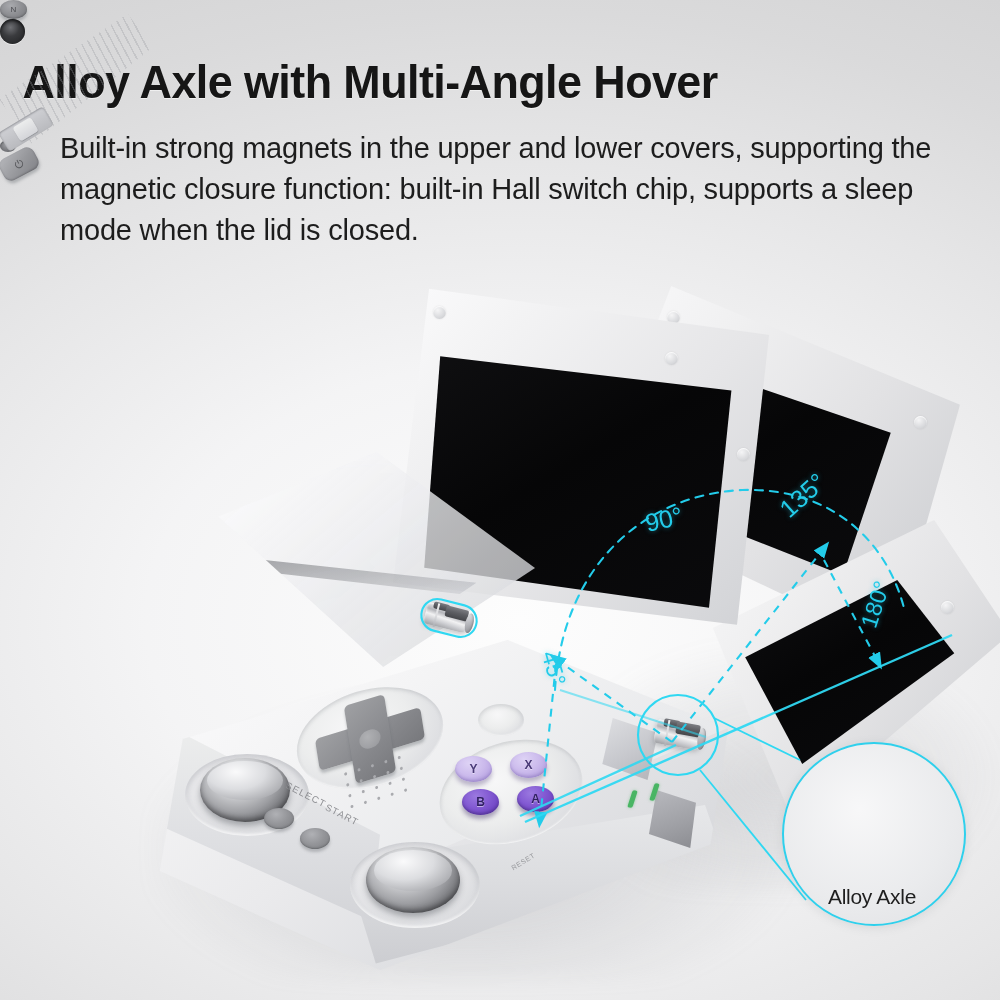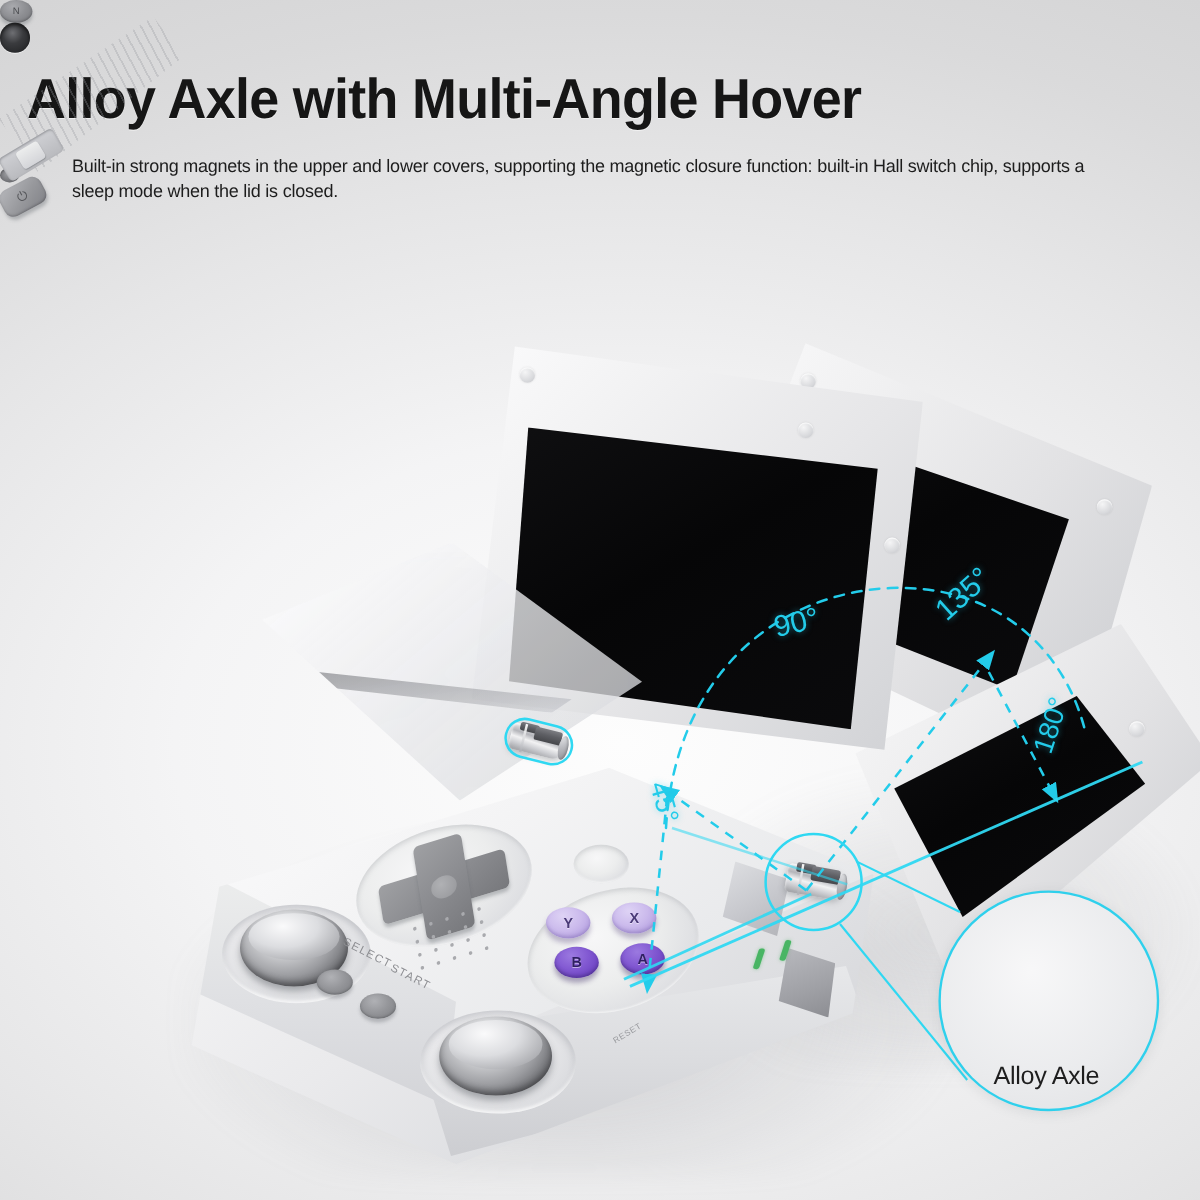--- a/index.html
+++ b/index.html
@@ -20,21 +20,21 @@
   .title{
     margin:0;padding-top:58px;
     font-size:47px;line-height:1.02;font-weight:bold;
     letter-spacing:-0.6px;color:#161616;
     font-family:"Liberation Sans","DejaVu Sans",sans-serif;
     transform:scaleX(.955);
     text-shadow:0 1px 0 rgba(255,255,255,.55);
   }
   .subtitle{
     margin:22px auto 0;width:880px;
-    font-size:15px;line-height:1.42;color:#1d1d1d;
+    font-size:29px;line-height:1.42;color:#1d1d1d;
     font-weight:400;letter-spacing:-.2px;
   }
 
   
   .scene{position:absolute;left:0;top:0;width:1000px;height:1000px;}
 
   .soft-shadow{
     position:absolute;left:150px;top:690px;width:640px;height:290px;
     background:radial-gradient(ellipse at 50% 55%, rgba(120,122,128,.30) 0%, rgba(140,142,148,.17) 42%, rgba(160,162,168,0) 74%);
     filter:blur(9px);

